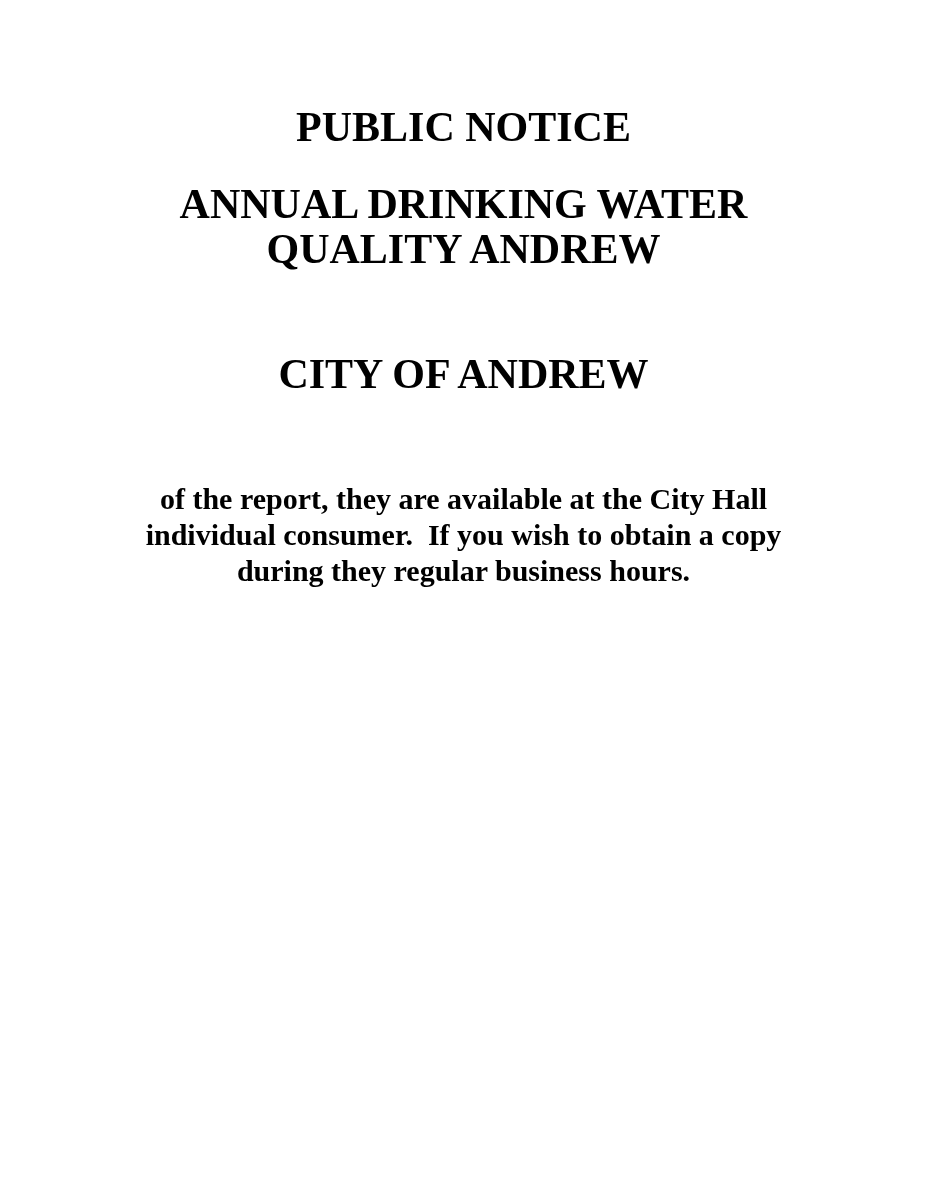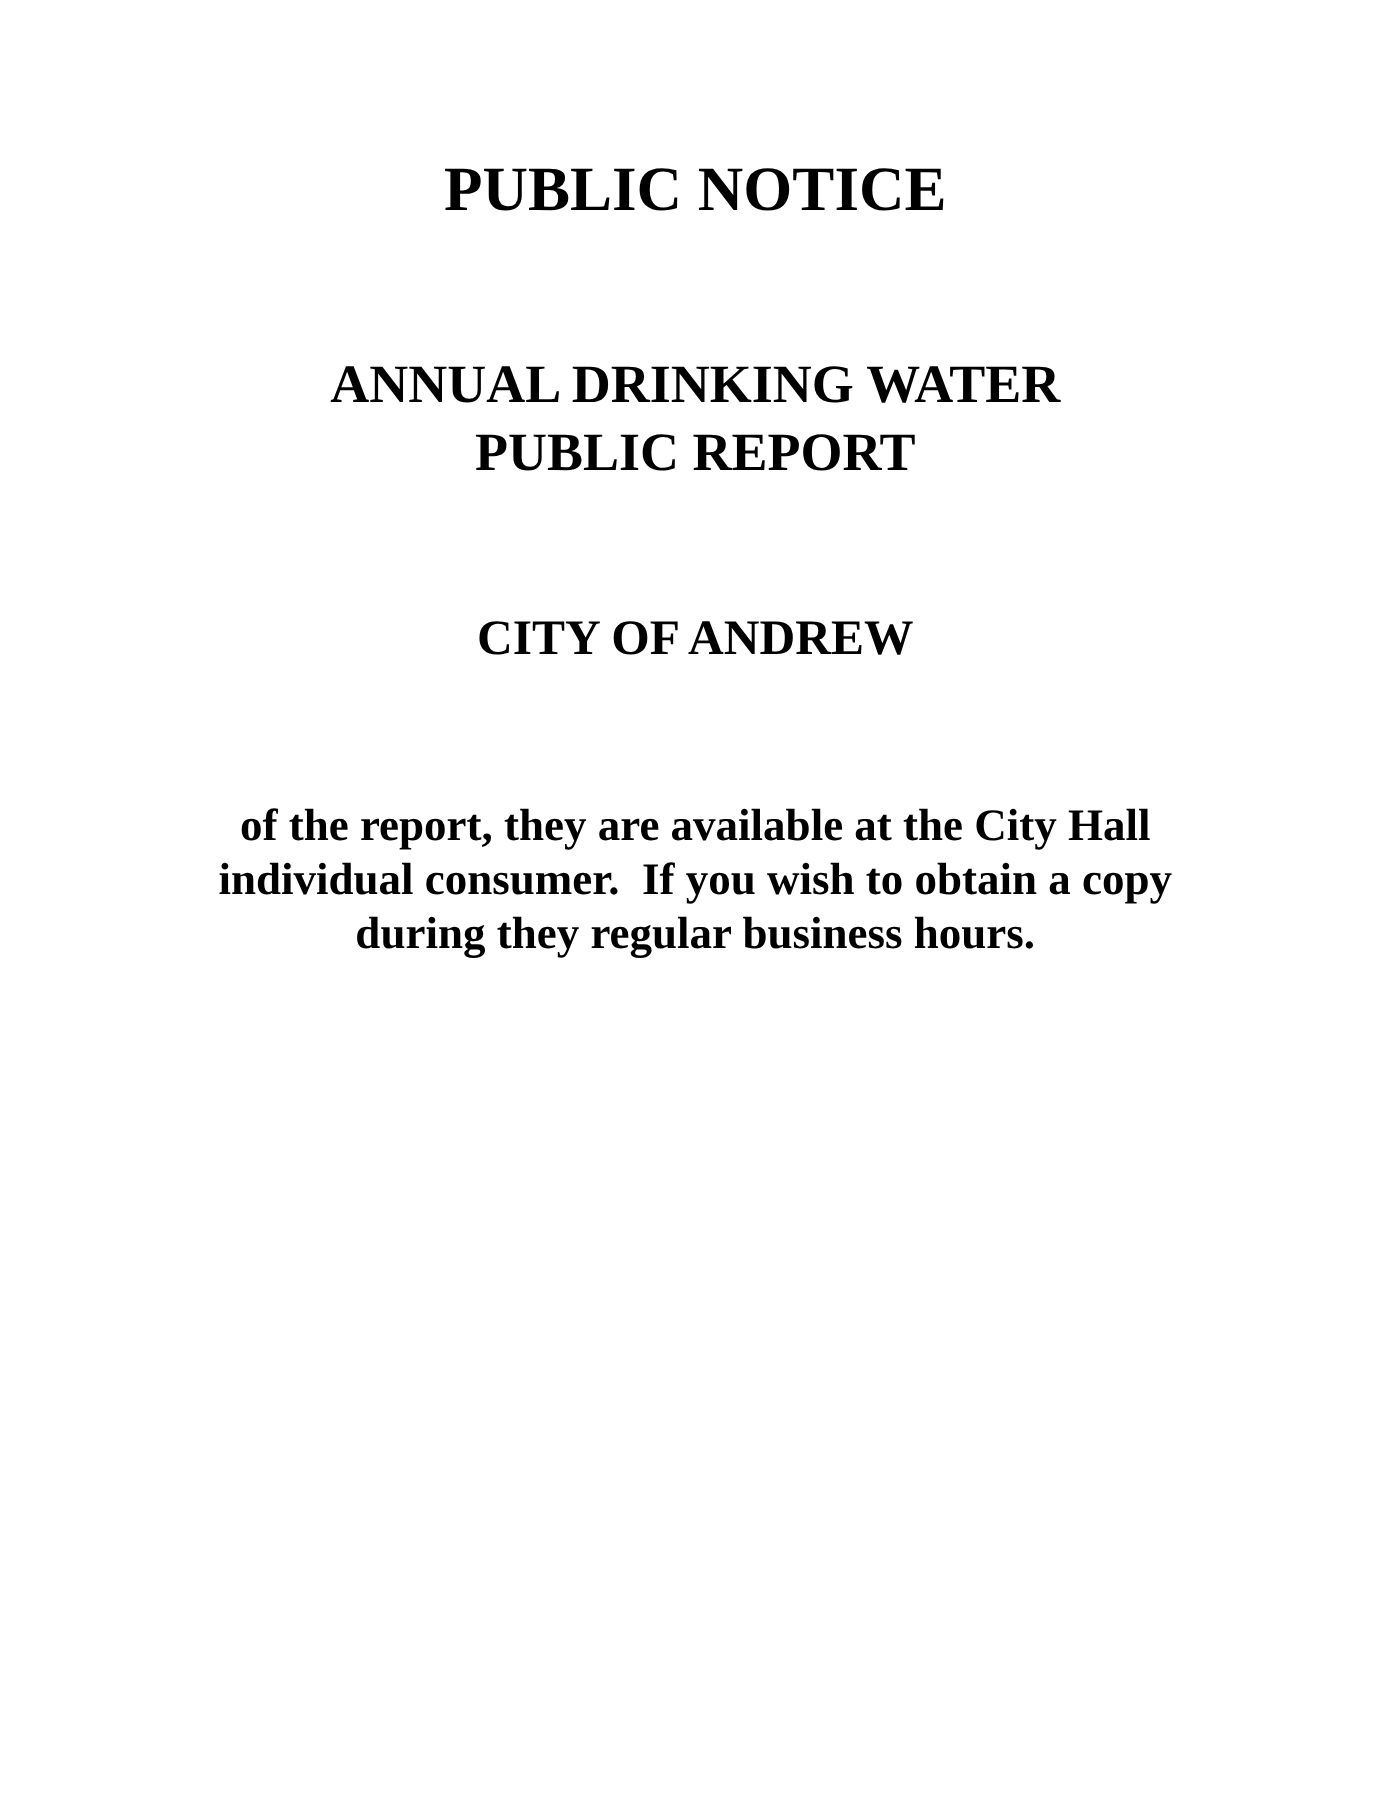--- a/index.html
+++ b/index.html
@@ -19,34 +19,34 @@
     text-align: center;
     overflow: hidden;
   }
   .h-main {
     font-size: 42px;
     line-height: 46px;
     margin: 104px 0 0 0;
     letter-spacing: 0px;
   }
   .h-report {
-    font-size: 36px;
+    font-size: 42px;
     line-height: 45px;
-    margin: 84px 0 0 0;
+    margin: 32px 0 0 0;
   }
   .h-report .line {
     display: block;
   }
   .subtitle {
     font-size: 31px;
     line-height: 40px;
     margin: 40px 0 0 0;
   }
   .h-city {
-    font-size: 33px;
+    font-size: 42px;
     line-height: 46px;
     margin: 79px 0 0 0;
   }
   .notice-body {
     font-size: 30px;
     line-height: 36px;
     margin: 84px 0 0 0;
   }
   .notice-body .bline {
     display: block;
@@ -55,21 +55,21 @@
 </style>
 </head>
 <body>
 
 <div class="page">
 
   <h1 class="h-main">PUBLIC NOTICE</h1>
 
   <h2 class="h-report">
     <span class="line">ANNUAL DRINKING WATER</span>
-    <span class="line">PUBLIC REPORT</span>
+    <span class="line">QUALITY ANDREW</span>
   </h2>
 
 
   <h2 class="h-city">CITY OF ANDREW</h2>
 
   <p class="notice-body">
     <span class="bline">of the report, they are available at the City Hall</span>
     <span class="bline">individual consumer.  If you wish to obtain a copy</span>
     <span class="bline">during they regular business hours.</span>
   </p>

